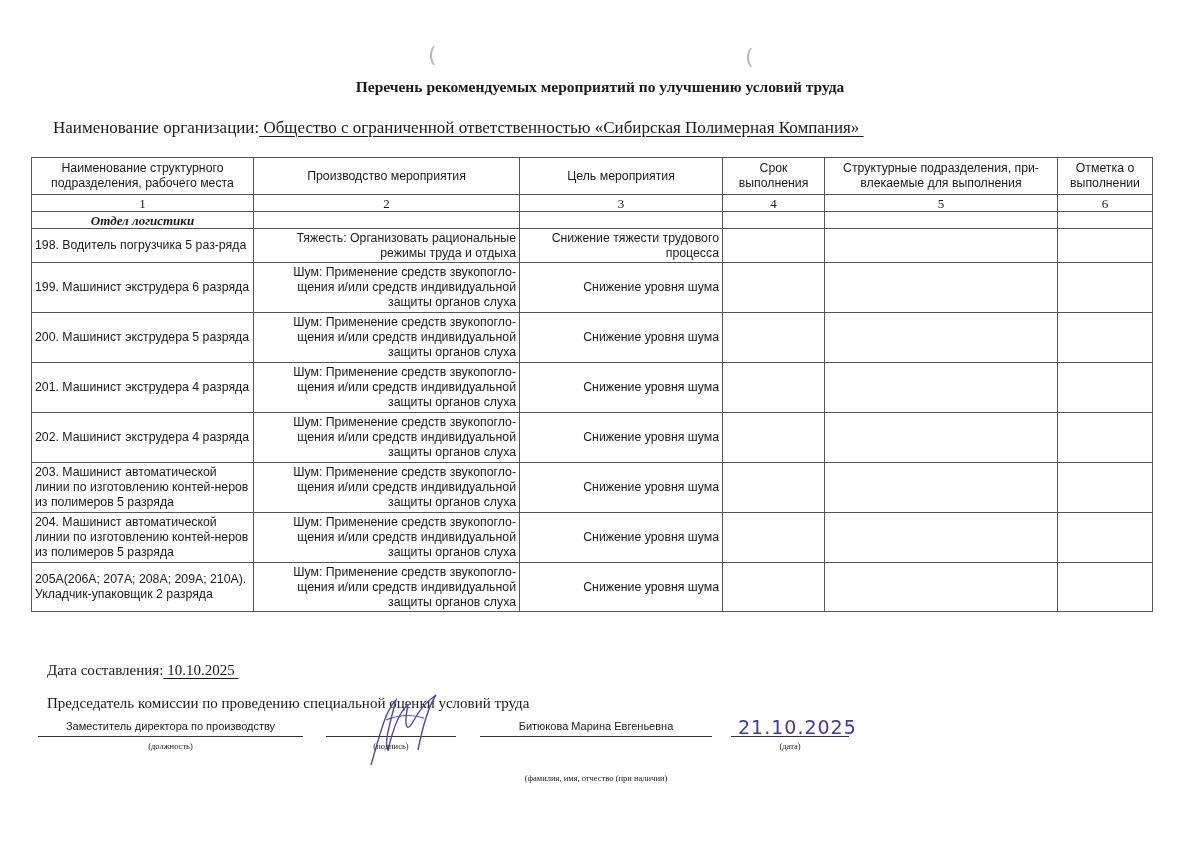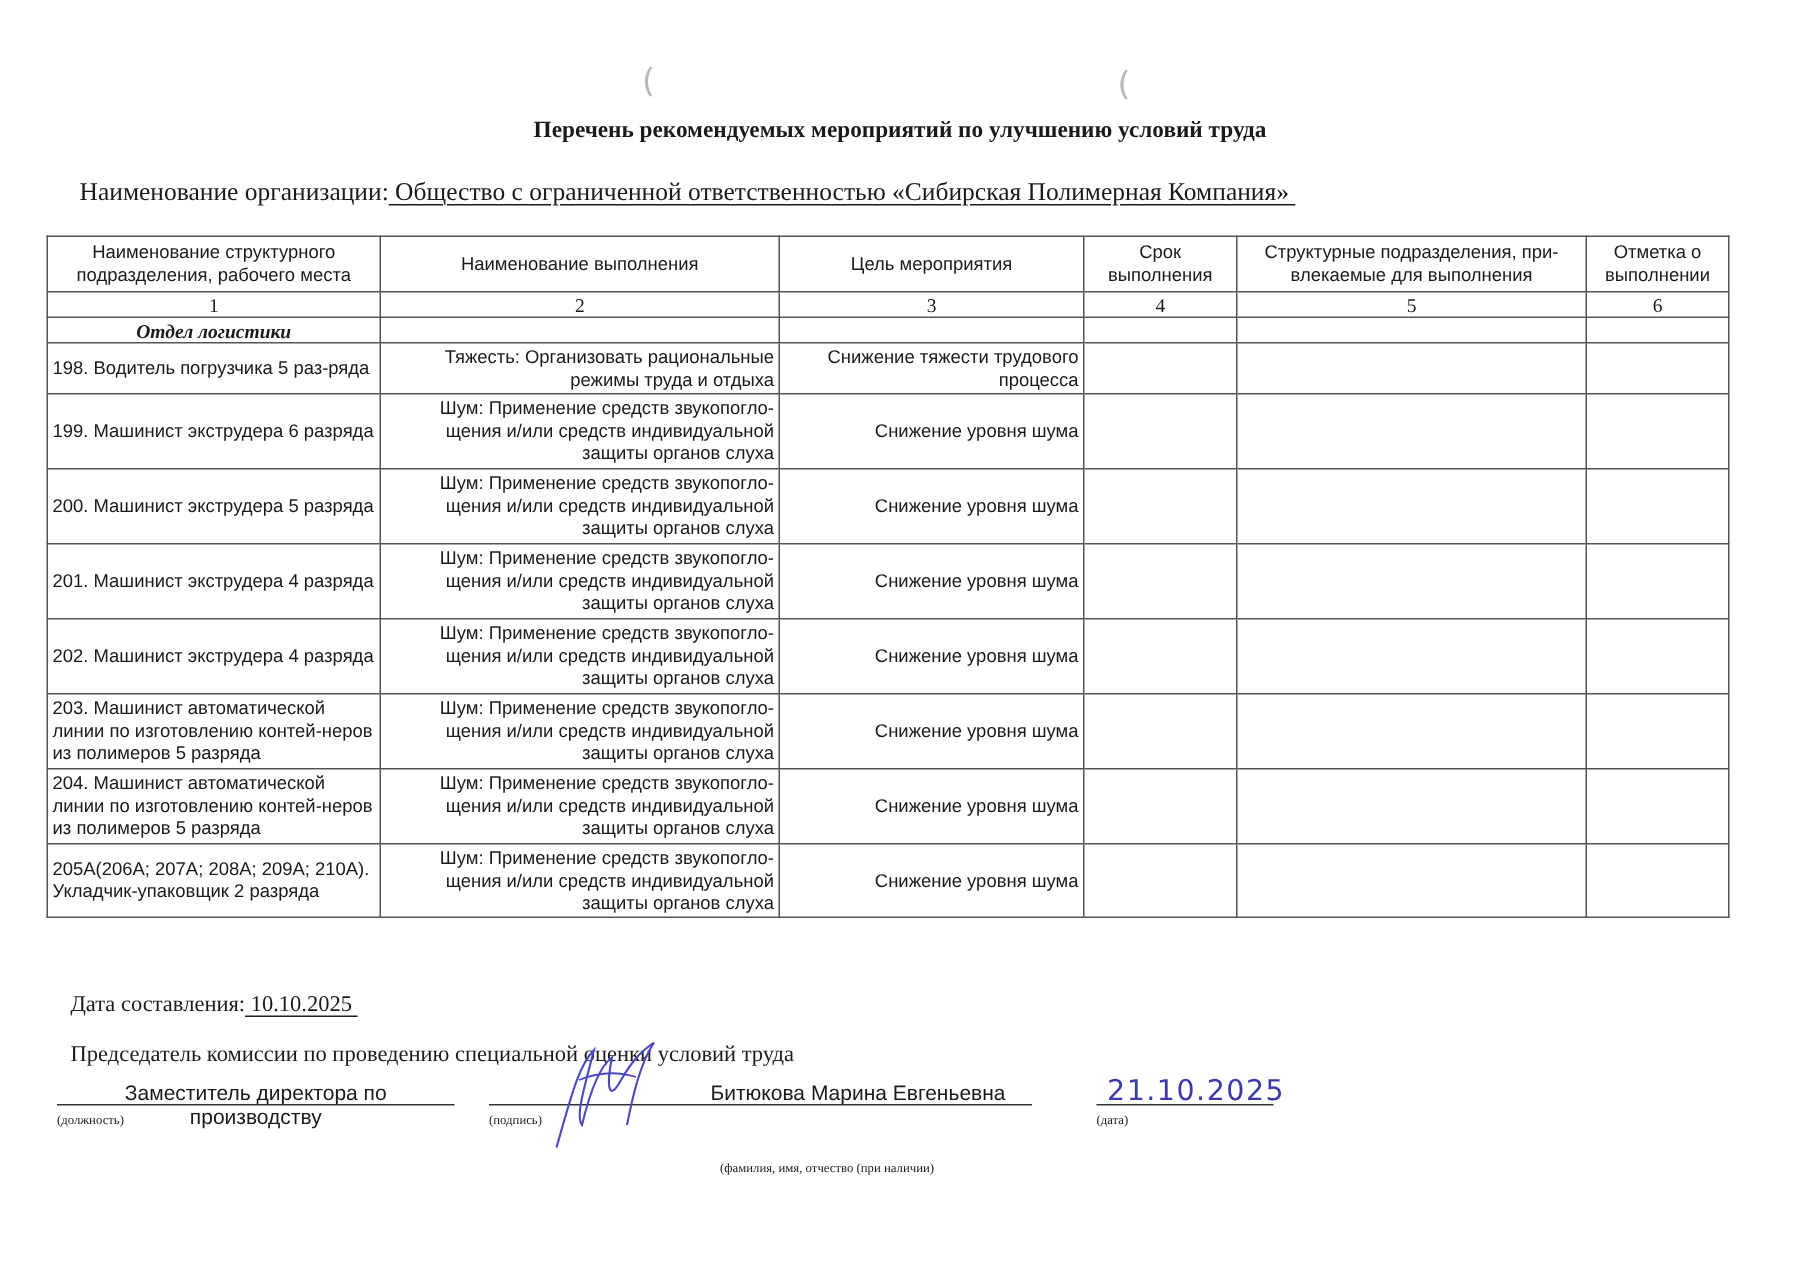--- a/index.html
+++ b/index.html
@@ -10,22 +10,22 @@
   .org .val { text-decoration:underline; text-decoration-thickness:1px; text-underline-offset:3px; white-space:pre; }
   table.main { position:absolute; top:157px; left:31px; border-collapse:collapse; table-layout:fixed; width:1121px; font-family:"Liberation Sans", sans-serif; font-size:12.3px; }
   table.main td, table.main th { border:1px solid #555; padding:0 3px; line-height:15px; vertical-align:middle; }
   table.main th { font-weight:normal; text-align:center; font-family:"Liberation Sans", sans-serif; }
   .num td { text-align:center; font-family:"Liberation Serif", serif; font-size:13px; }
   .sec td.name { font-weight:bold; font-style:italic; text-align:center; font-family:"Liberation Serif", serif; font-size:13px; }
   td.c2, td.c3 { text-align:right; }
   td.c1 { text-align:left; }
   .footer { position:absolute; font-size:15px; }
   .u { text-decoration:underline; text-decoration-thickness:1px; text-underline-offset:3px; }
-  .sigline { position:absolute; border-bottom:1px solid #333; text-align:center; font-family:"Liberation Sans", sans-serif; font-size:14px; height:16px; }
-  .caption { position:absolute; font-size:8.5px; text-align:left; font-family:"Liberation Serif", serif; }
+  .sigline { position:absolute; border-bottom:1px solid #333; text-align:center; font-family:"Liberation Sans", sans-serif; font-size:11px; height:16px; }
+  .caption { position:absolute; font-size:8.5px; text-align:center; font-family:"Liberation Serif", serif; }
   .handdate { position:absolute; font-family:"DejaVu Sans", sans-serif; color:#3a3aa8; font-size:19px; letter-spacing:1px; }
 </style>
 </head>
 <body>
 
 <span class="mark" style="left:428px;top:42px;">(</span>
 <span class="mark" style="left:745px;top:44px;">(</span>
 
 <div class="title">Перечень рекомендуемых мероприятий по улучшению условий труда</div>
 
@@ -38,21 +38,21 @@
     <col style="width:222px">
       <col style="width:266px">
       <col style="width:203px">
       <col style="width:102px">
       <col style="width:233px">
       <col style="width:95px">
   </colgroup>
   <thead>
     <tr style="height:37px">
       <th>Наименование структурного подразделения, рабочего места</th>
-      <th>Наименование выполнения</th>
+      <th>Производство мероприятия</th>
       <th>Цель мероприятия</th>
       <th>Срок выполнения</th>
       <th>Структурные подразделения, при-влекаемые для выполнения</th>
       <th>Отметка о выполнении</th>
     </tr>
   </thead>
   <tbody id="tbody">
     <tr class="num" style="height:17px">
       <td>1</td>
       <td>2</td>
@@ -146,18 +146,18 @@
 <div class="caption" style="left:38px;top:741px;width:265px;">(должность)</div>
 
 <div class="sigline" style="left:326px;top:720px;width:130px;">
   <svg width="130" height="60" style="position:absolute;left:0;top:-30px;overflow:visible">
     <path d="M45 75 C55 40 60 20 70 10 C62 40 58 55 62 60 C68 35 75 20 82 15 C78 35 80 45 88 30 C95 18 100 12 110 5 C100 20 95 45 92 60" fill="none" stroke="#4a4ac0" stroke-width="1.4"></path>
     <path d="M60 30 C72 25 85 24 98 28" fill="none" stroke="#4a4ac0" stroke-width="1.2"></path>
   </svg>
 </div>
 <div class="caption" style="left:326px;top:741px;width:130px;">(подпись)</div>
 
-<div class="sigline" style="left:456px;top:720px;width:232px;">Битюкова Марина Евгеньевна</div>
+<div class="sigline" style="left:480px;top:720px;width:232px;">Битюкова Марина Евгеньевна</div>
 <div class="caption" style="left:480px;top:741px;width:232px;margin-top:32px;">(фамилия, имя, отчество (при наличии)</div>
 
 <div class="sigline" style="left:731px;top:720px;width:118px;border-bottom-color:#333;"></div>
 <div class="handdate" style="left:738px;top:716px;">21.10.2025</div>
 <div class="caption" style="left:731px;top:741px;width:118px;">(дата)</div>
 
 </body></html>

